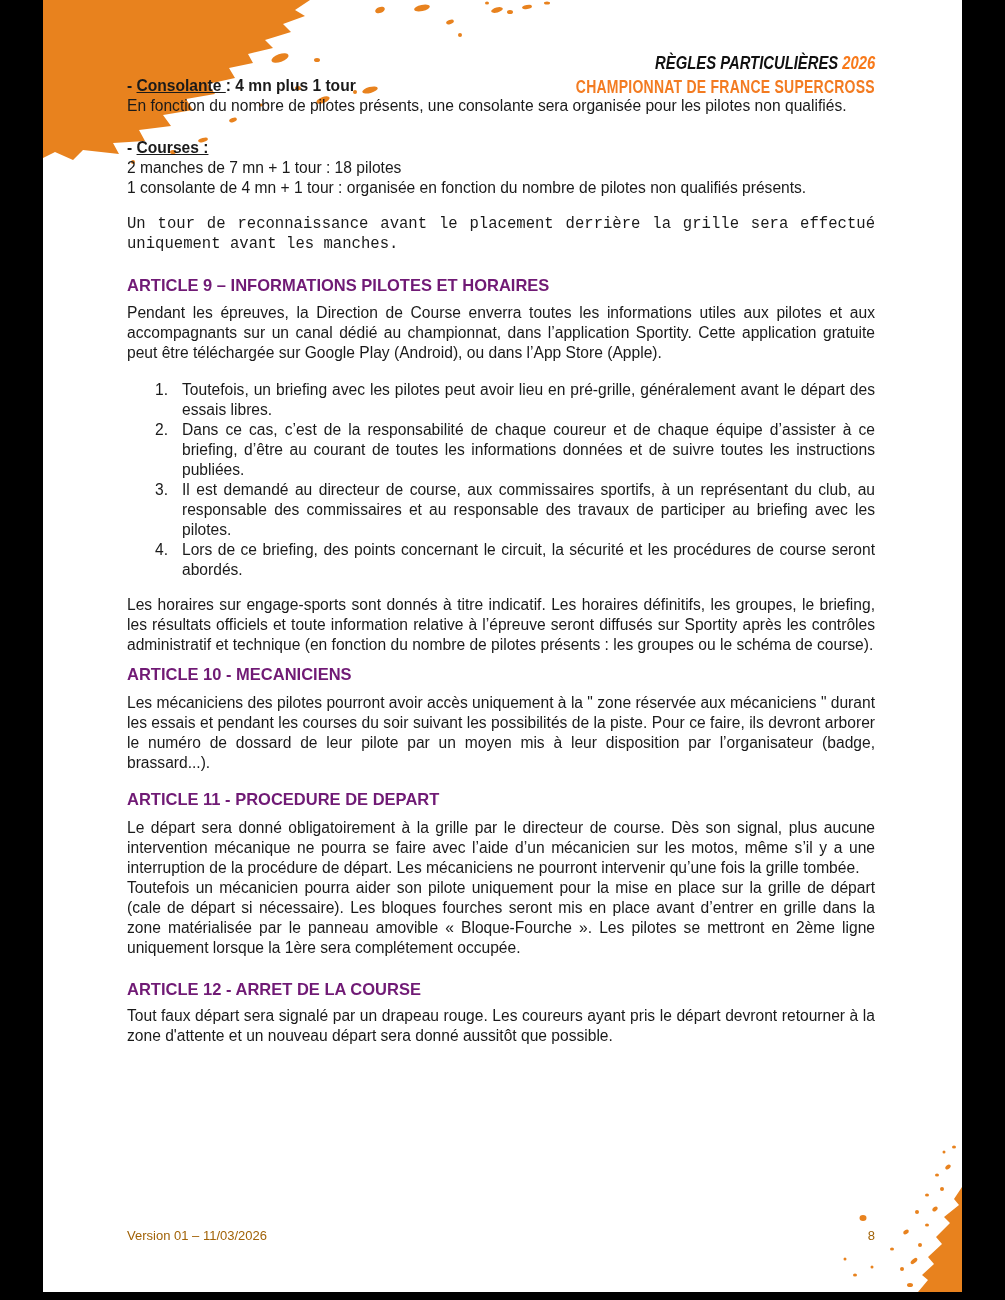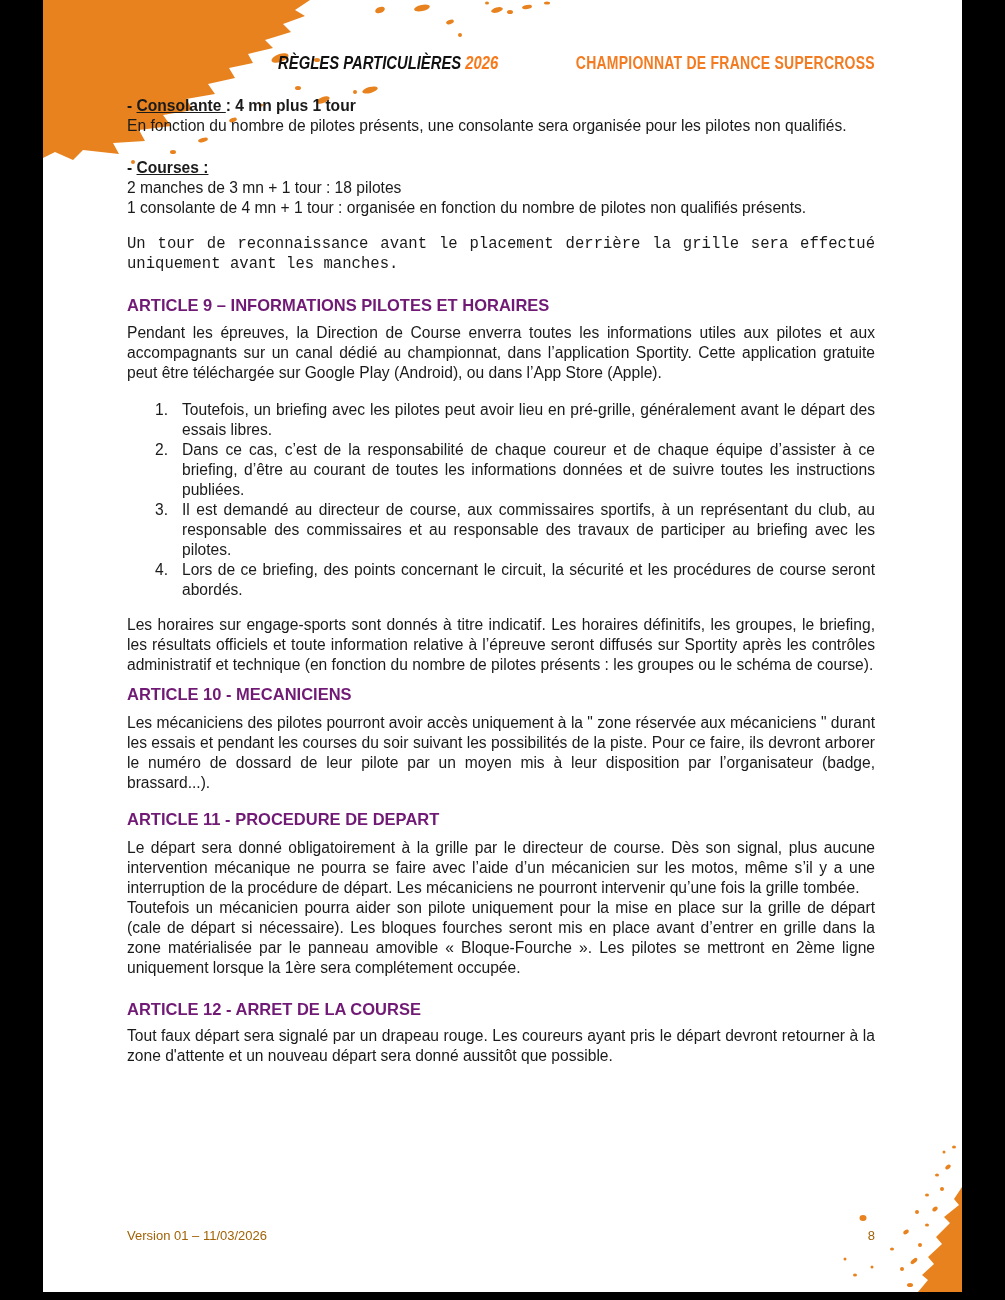--- a/index.html
+++ b/index.html
@@ -16,40 +16,40 @@
     background: #ffffff;
     overflow: hidden;
     color: #1a1a1a;
   }
   .splash-tl { position: absolute; top: 0; left: 0; width: 600px; height: 175px; }
   .splash-br { position: absolute; right: 0; bottom: 0; width: 130px; height: 175px; }
 
   .brand-header {
     position: absolute;
     top: 52px; right: 87px;
-    display: flex; align-items: flex-end;
+    display: flex; flex-direction: column; align-items: flex-end;
     gap: 3px;
   }
   .brand-title {
     font-size: 19px; font-weight: bold; font-style: italic;
     letter-spacing: 0px; white-space: nowrap;
     transform: scaleX(0.78); transform-origin: right center;
     color: #111111;
   }
   .brand-title .year { color: #F8791A; }
   .brand-subtitle {
     font-size: 17.5px; font-weight: bold; white-space: nowrap;
     transform: scaleX(0.80); transform-origin: right center;
     color: #F37B21; letter-spacing: 0.3px;
   }
 
   .content {
     position: absolute;
     left: 84px; right: 87px; top: 0;
-    padding-top: 96px;
+    padding-top: 76px;
     font-size: 15.6px; line-height: 20px;
   }
   .para { text-align: justify; }
   .bold-line { font-weight: bold; }
   .bold-line .ul { text-decoration: underline; }
 
   .gap-courses   { margin-top: 22px; }
   .recon         { margin-top: 16px; font-family: Liberation Mono, monospace; }
   .h-article     { margin-top: 20px; font-size: 16.5px; line-height: 22px; font-weight: bold; color: #701a75; }
   .h-a10         { margin-top: 8px; }
@@ -131,21 +131,21 @@
     <div class="brand-title"><span>RÈGLES PARTICULIÈRES </span><span class="year">2026</span></div>
     <div class="brand-subtitle">CHAMPIONNAT DE FRANCE SUPERCROSS</div>
   </div>
 
   <div class="content">
 
     <div class="bold-line"><span>- </span><span class="ul">Consolante </span><span>: 4 mn plus 1 tour</span></div>
     <div class="para">En fonction du nombre de pilotes présents, une consolante sera organisée pour les pilotes non qualifiés.</div>
 
     <div class="bold-line gap-courses"><span>- </span><span class="ul">Courses :</span></div>
-    <div class="para">2 manches de 3 mn + 1 tour : 18 pilotes</div>
+    <div class="para">2 manches de 7 mn + 1 tour : 18 pilotes</div>
     <div class="para">1 consolante de 4 mn + 1 tour : organisée en fonction du nombre de pilotes non qualifiés présents.</div>
 
     <div class="para recon">Un tour de reconnaissance avant le placement derrière la grille sera effectué uniquement avant les manches.</div>
 
     <div class="h-article">ARTICLE 9 – INFORMATIONS PILOTES ET HORAIRES</div>
     <div class="para intro9">Pendant les épreuves, la Direction de Course enverra toutes les informations utiles aux pilotes et aux accompagnants sur un canal dédié au championnat, dans l’application Sportity. Cette application gratuite peut être téléchargée sur Google Play (Android), ou dans l’App Store (Apple).</div>
 
     <div class="num-list">
       <div class="num-item">
         <span class="num">1.</span>

